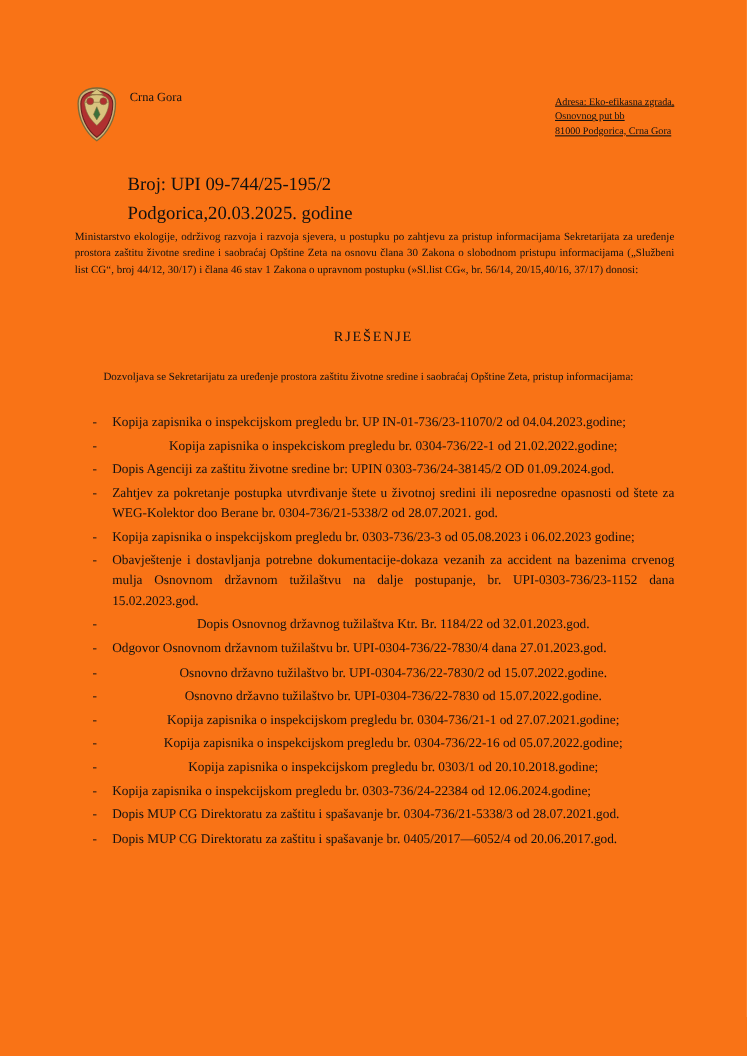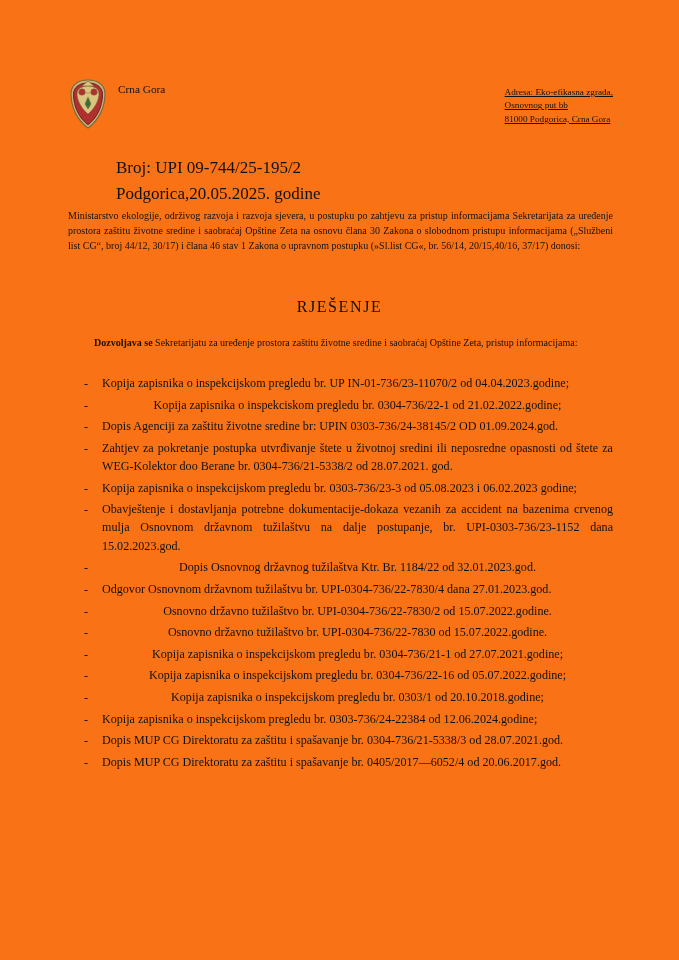--- a/index.html
+++ b/index.html
@@ -78,29 +78,29 @@
     text-justify: inter-word;
   }
   #intro { top: 208px; }
 
   .title {
     position: absolute;
     left: 0;
     width: 679px;
     top: 298px;
     text-align: center;
-    font-size: 16px;
+    font-size: 13px;
     letter-spacing: 1.6px;
   }
 
   #grant {
     top: 335px;
     text-indent: 26px;
   }
-  .bold { font-weight: bold; }
+  .bold { font-weight: normal; }
 
   
   .list {
     position: absolute;
     left: 68px;
     top: 374px;
     width: 545px;
   }
   .li {
     display: flex;
@@ -147,21 +147,21 @@
     </div>
     <div class="addr-block">
       <div>Adresa: Eko-efikasna zgrada,</div>
       <div>Osnovnog put bb</div>
       <div>81000 Podgorica, Crna Gora</div>
     </div>
   </div>
 
   <div class="refblock">
     <div>Broj: UPI 09-744/25-195/2</div>
-    <div>Podgorica,20.05.2025. godine</div>
+    <div>Podgorica,20.03.2025. godine</div>
   </div>
 
   <div class="para" id="intro">Ministarstvo ekologije, održivog razvoja i razvoja sjevera, u postupku po zahtjevu za pristup informacijama Sekretarijata za uređenje prostora zaštitu životne sredine i saobraćaj Opštine Zeta na osnovu člana 30 Zakona o slobodnom pristupu informacijama („Službeni list CG“, broj 44/12, 30/17) i člana 46 stav 1 Zakona o upravnom postupku (»Sl.list CG«, br. 56/14, 20/15,40/16, 37/17) donosi:</div>
 
   <div class="title">RJEŠENJE</div>
 
   <div class="para" id="grant">
     <span class="bold">Dozvoljava se</span><span> Sekretarijatu za uređenje prostora zaštitu životne sredine i saobraćaj Opštine Zeta, pristup informacijama:</span>
   </div>
 

